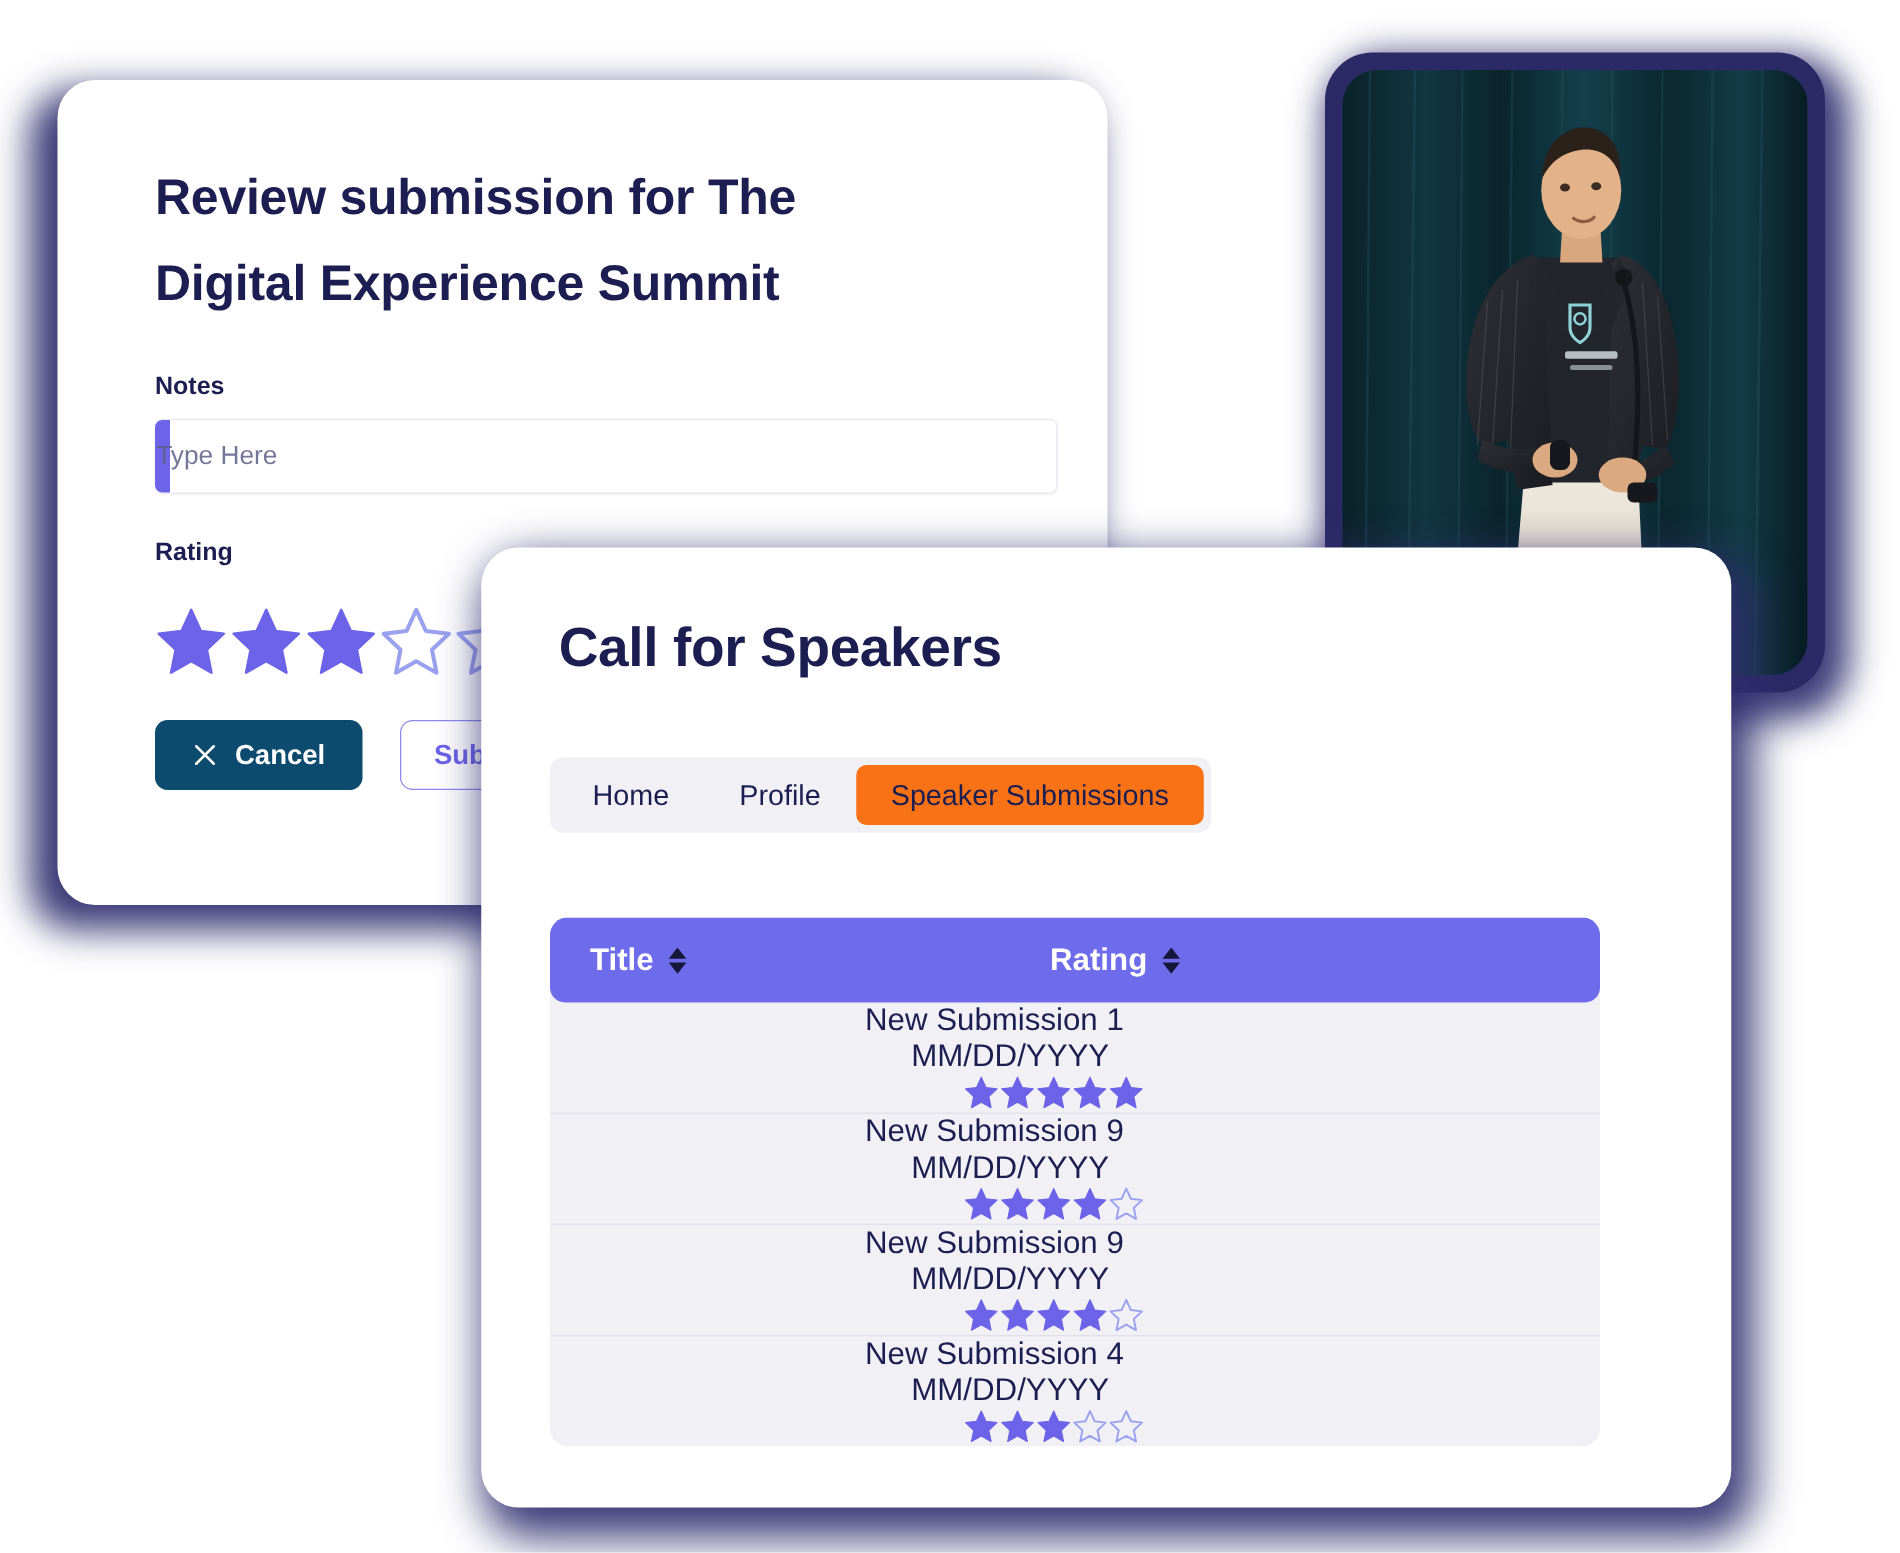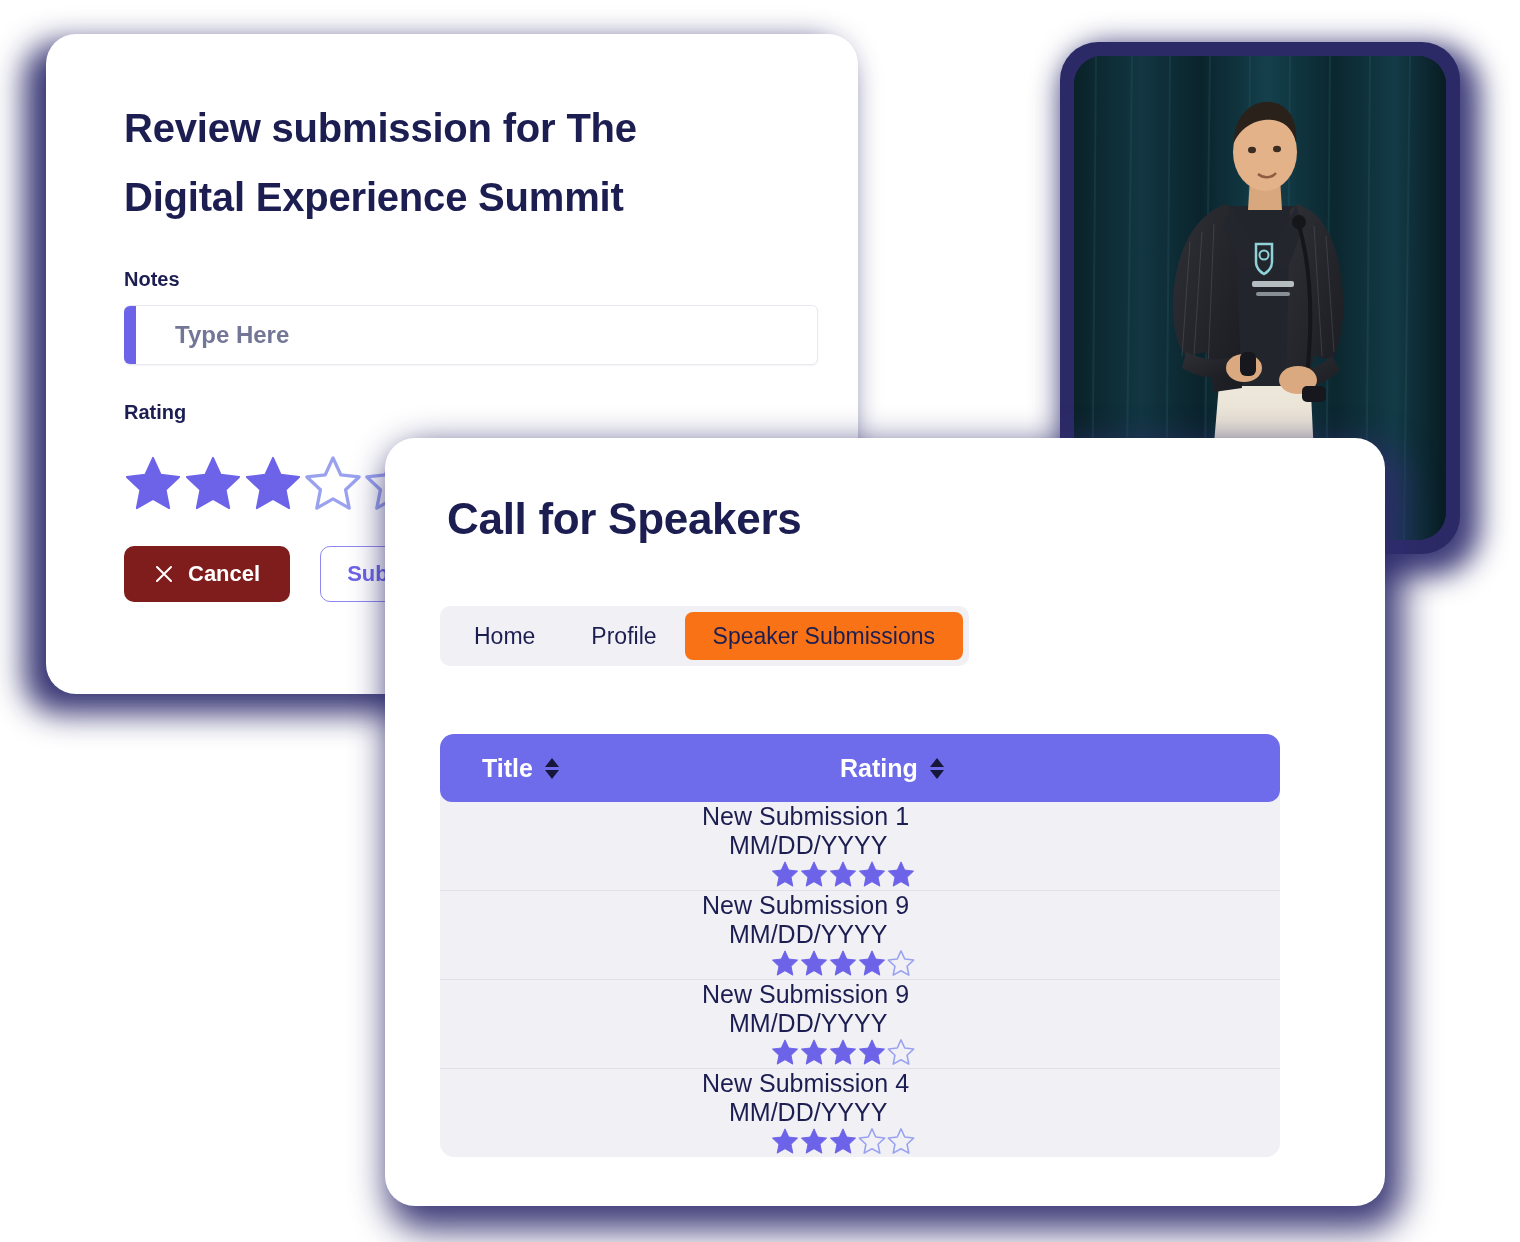--- a/index.html
+++ b/index.html
@@ -19,27 +19,28 @@
     position: absolute;
     inset: 0;
     width: 1520px;
     height: 1242px;
   }
 
   
   .review-card {
     position: absolute;
     left: 46px;
-    top: 34px;
+    top: 64px;
     width: 812px;
     height: 660px;
     background: #ffffff;
     border-radius: 30px;
     box-shadow: -16px 14px 30px 6px rgba(47, 45, 110, 0.95);
     z-index: 2;
+    padding-left: 28px;
   }
 
   .review-inner {
     position: absolute;
     left: 78px;
     top: 60px;
     right: 40px;
   }
 
   .review-title {
@@ -73,25 +74,23 @@
   .notes-accent {
     position: absolute;
     left: -1px;
     top: 0;
     width: 12px;
     height: 58px;
     background: #6c63e8;
     border-radius: 6px 0 0 6px;
   }
   .notes-placeholder {
-    margin-left: 50px;
-    font-size: 24px;
+    font-size: 21px;
     color: #5c5f86;
     opacity: 0.85;
-    font-weight: bold;
   }
 
   .rating-row {
     margin-top: 30px;
     display: flex;
     align-items: center;
     gap: 2px;
   }
   .star {
     width: 58px;
@@ -111,21 +110,21 @@
     justify-content: center;
     gap: 14px;
     height: 56px;
     border-radius: 10px;
     font-size: 22px;
     font-weight: 700;
     cursor: pointer;
     box-sizing: border-box;
   }
   .btn-cancel {
-    background: #7f1d1d;
+    background: #0c4a6e;
     color: #ffffff;
     padding: 0 30px;
     border: none;
     min-width: 156px;
   }
   .btn-submit {
     background: #ffffff;
     color: #6c63e8;
     padding: 0 26px;
     border: 1.5px solid #8f87ef;
@@ -227,21 +226,21 @@
   }
   .th {
     display: flex;
     align-items: center;
     gap: 12px;
     color: #ffffff;
     font-size: 25px;
     font-weight: 700;
     cursor: pointer;
   }
-  .col-title { width: 400px; padding-left: 42px; box-sizing: border-box; }
+  .col-title { width: 400px; padding-left: 32px; box-sizing: border-box; }
   .col-date  { width: 262px; }
   .col-rating{ width: 178px; }
 
   .sort-icon { display: inline-flex; flex-direction: column; gap: 3px; }
   .sort-icon .tri { width: 0; height: 0; border-left: 7px solid transparent; border-right: 7px solid transparent; }
   .sort-icon .up   { border-bottom: 9px solid #16173a; }
   .sort-icon .down { border-top: 9px solid #16173a; }
 
   .t-row {
     display: flex;

